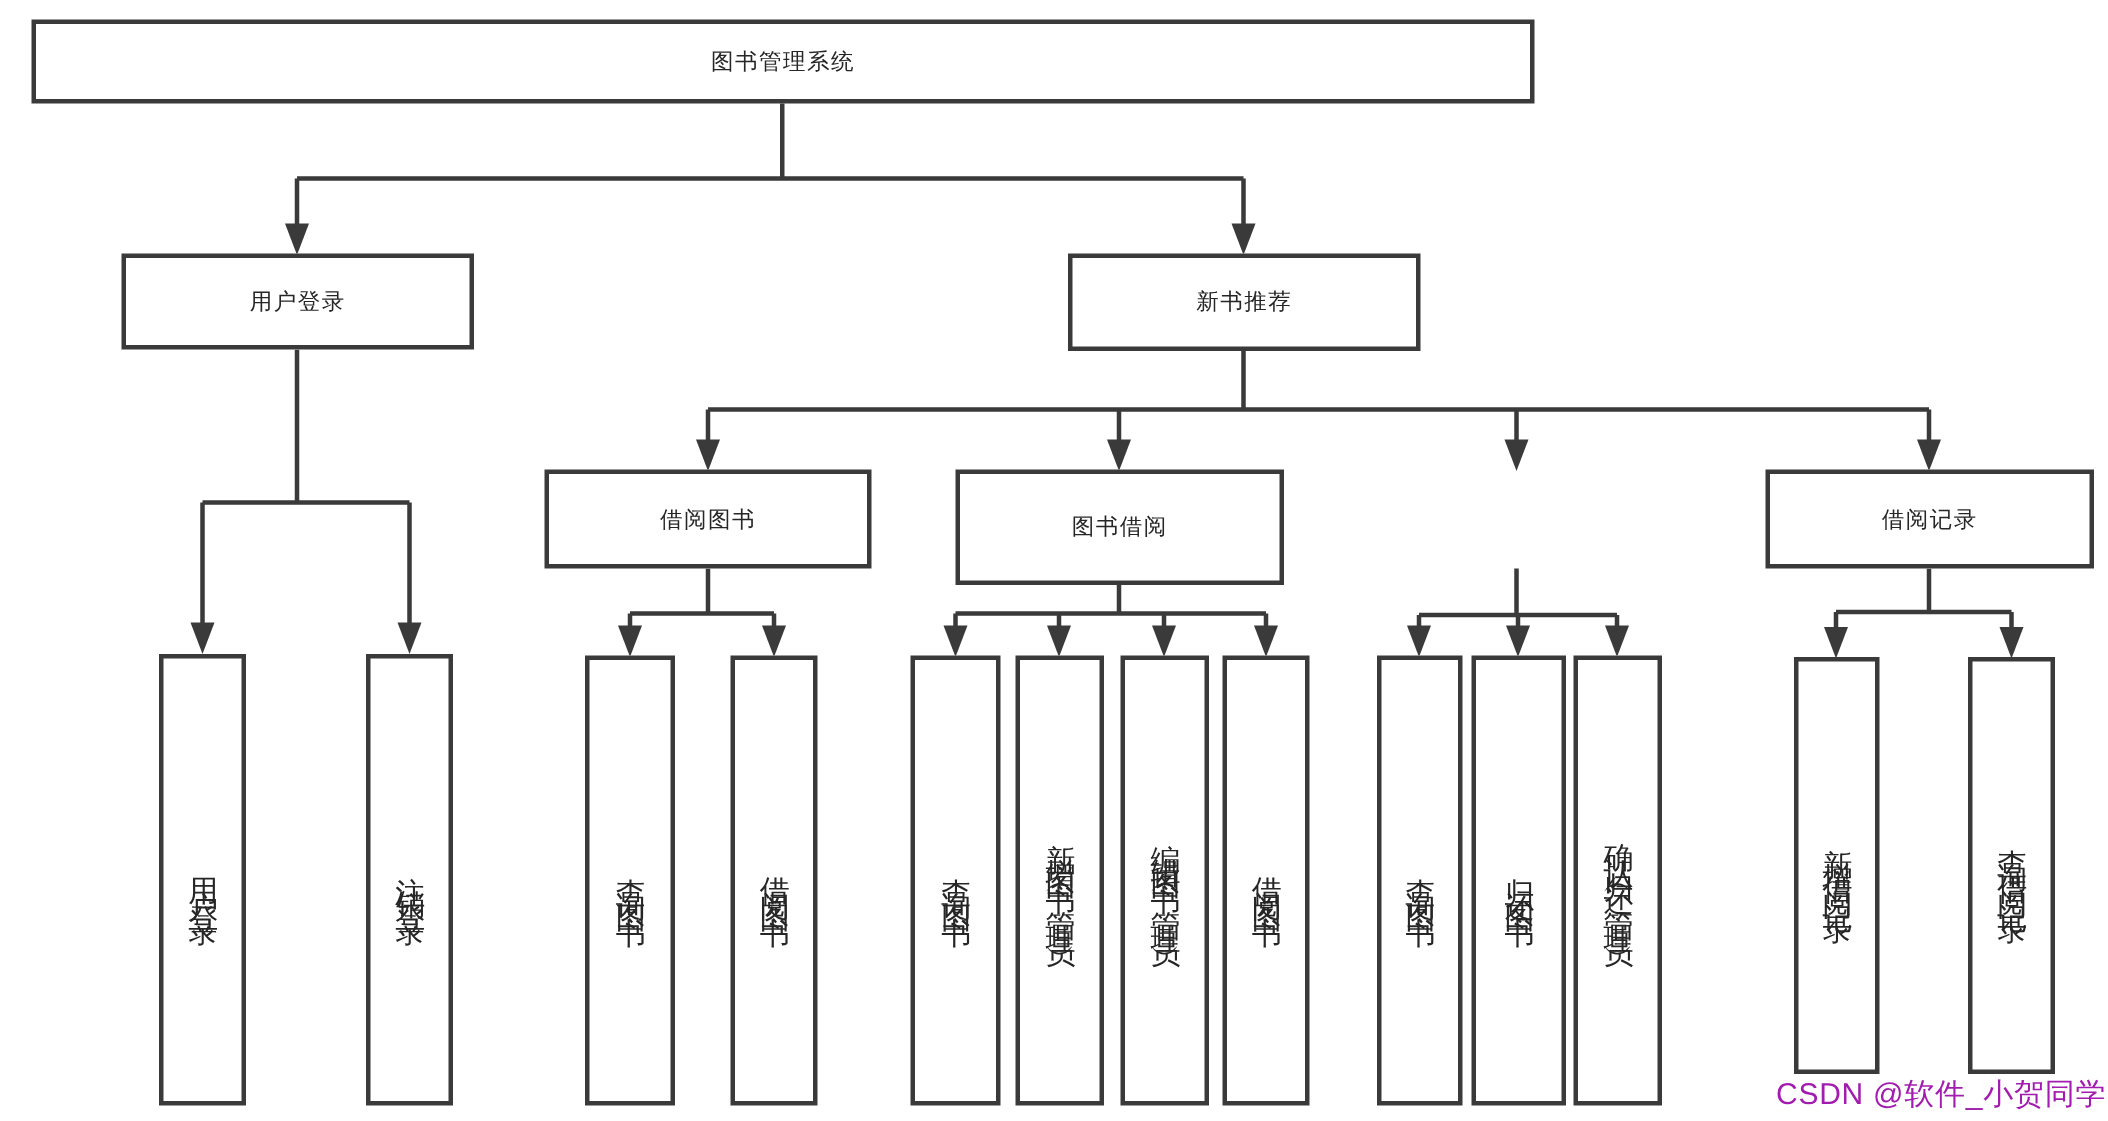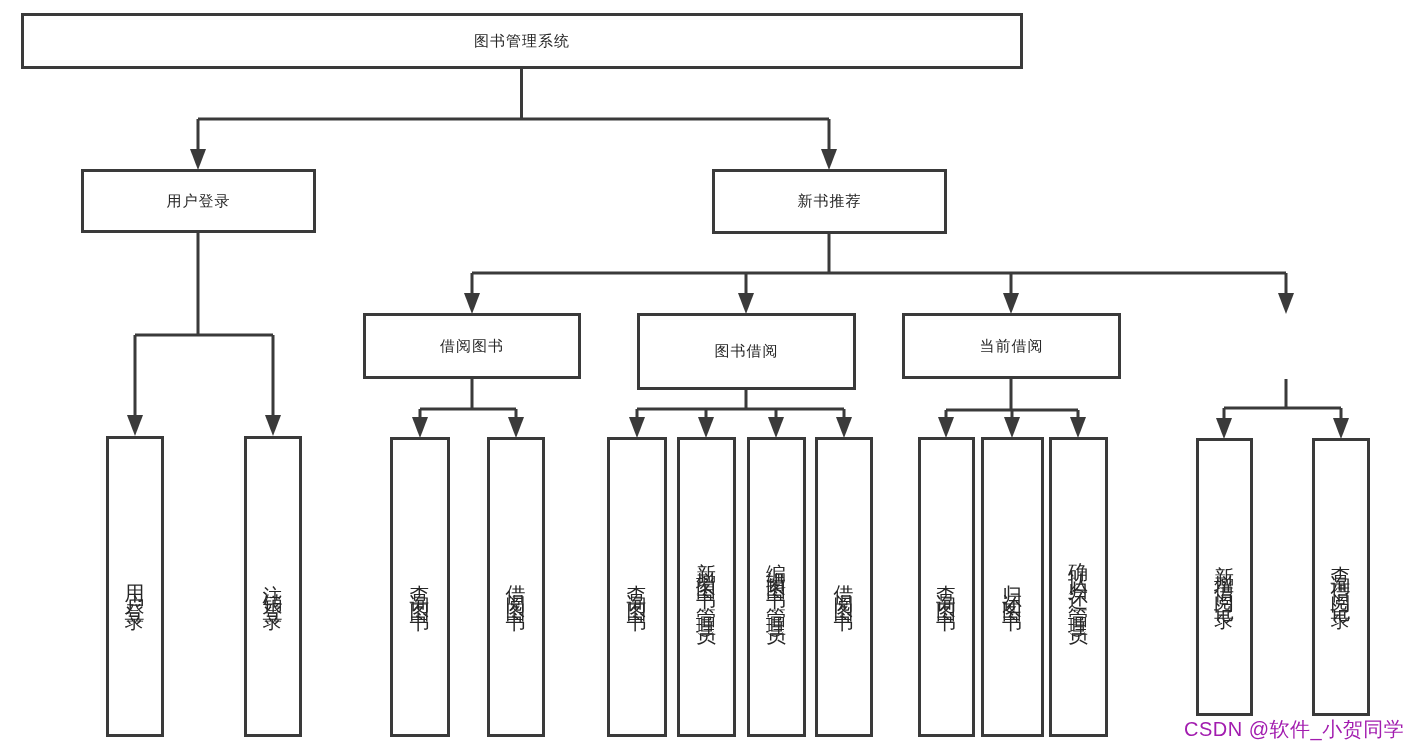--- a/index.html
+++ b/index.html
@@ -120,21 +120,21 @@
     </g>
   </svg>
 
   <div class="node h" style="left:21px; top:13px; width:1002px; height:56px">图书管理系统</div>
 
   <div class="node h" style="left:81px; top:169px; width:235px; height:64px">用户登录</div>
   <div class="node h" style="left:712px; top:169px; width:235px; height:65px">新书推荐</div>
 
   <div class="node h" style="left:363px; top:313px; width:218px; height:66px">借阅图书</div>
   <div class="node h" style="left:637px; top:313px; width:219px; height:77px">图书借阅</div>
-  <div class="node h" style="left:902px; top:313px; width:219px; height:66px">当前借阅</div>
+  <div class="node h" style="left:1177px; top:313px; width:219px; height:66px">借阅记录</div>
 
   <div class="node v" style="left:106px; top:436px; width:58px; height:301px">用户登录</div>
   <div class="node v" style="left:244px; top:436px; width:58px; height:301px">注销登录</div>
 
   <div class="node v" style="left:390px; top:437px; width:60px; height:300px">查询图书</div>
   <div class="node v" style="left:487px; top:437px; width:58px; height:300px">借阅图书</div>
 
   <div class="node v" style="left:607px; top:437px; width:60px; height:300px">查询图书</div>
   <div class="node v" style="left:677px; top:437px; width:59px; height:300px">新增图书（管理员）</div>
   <div class="node v" style="left:747px; top:437px; width:59px; height:300px">编辑图书（管理员）</div>

